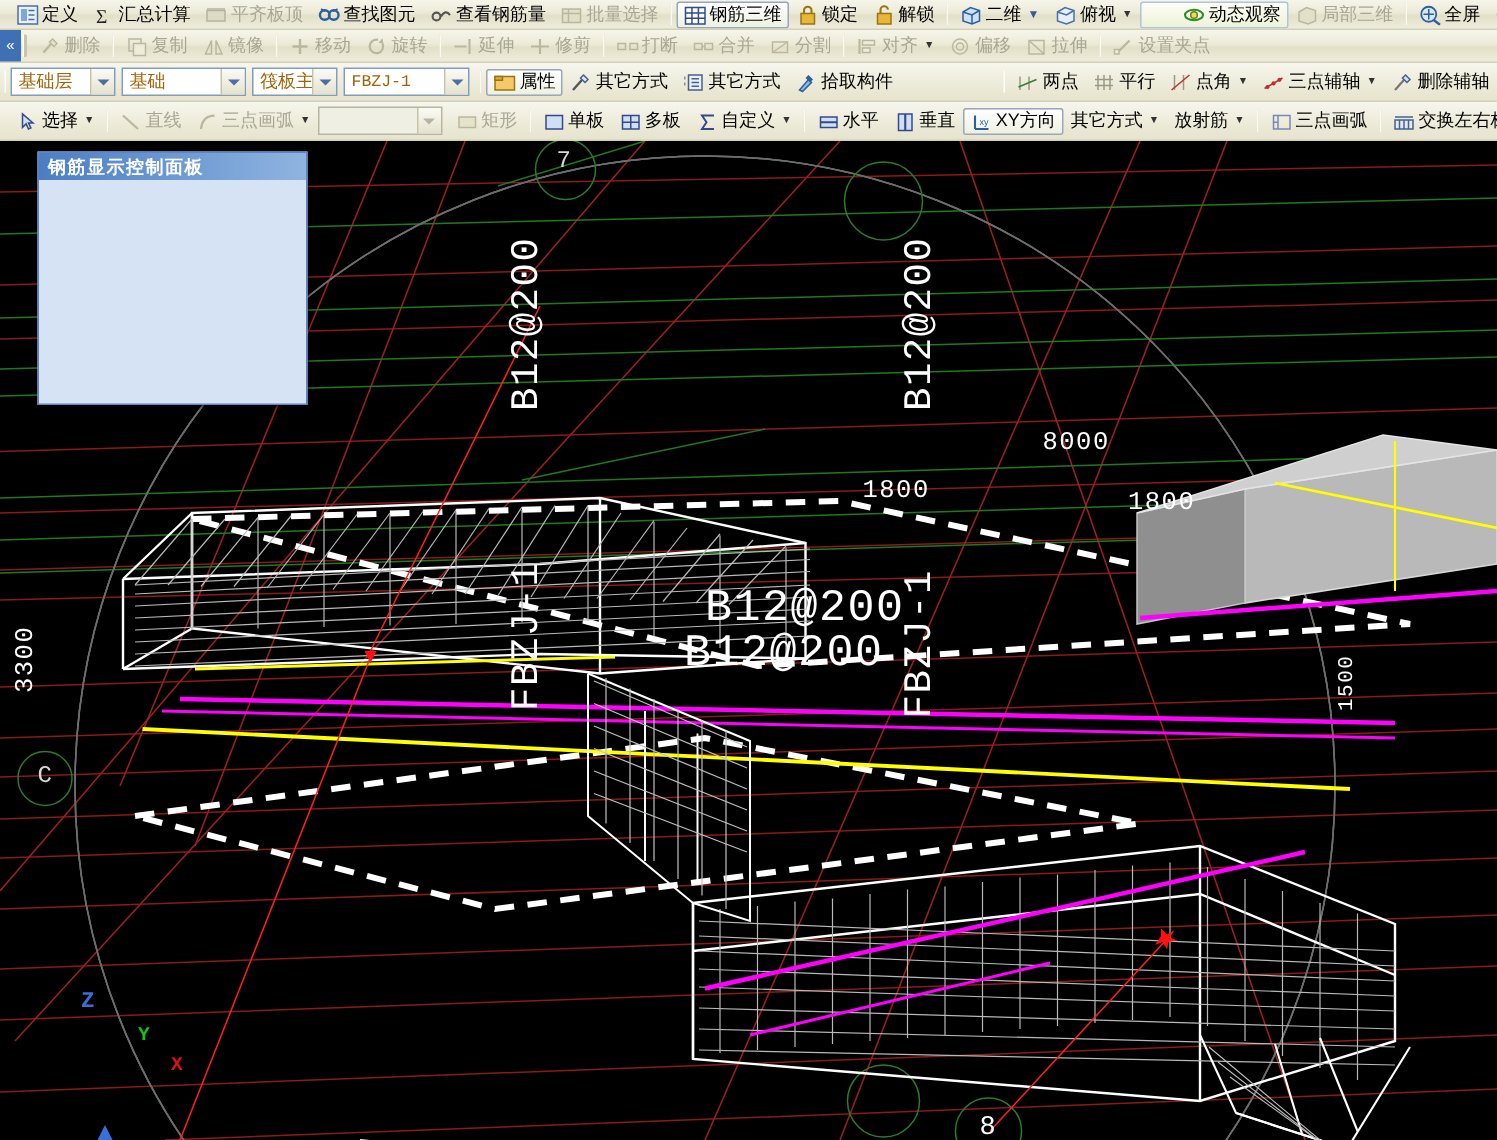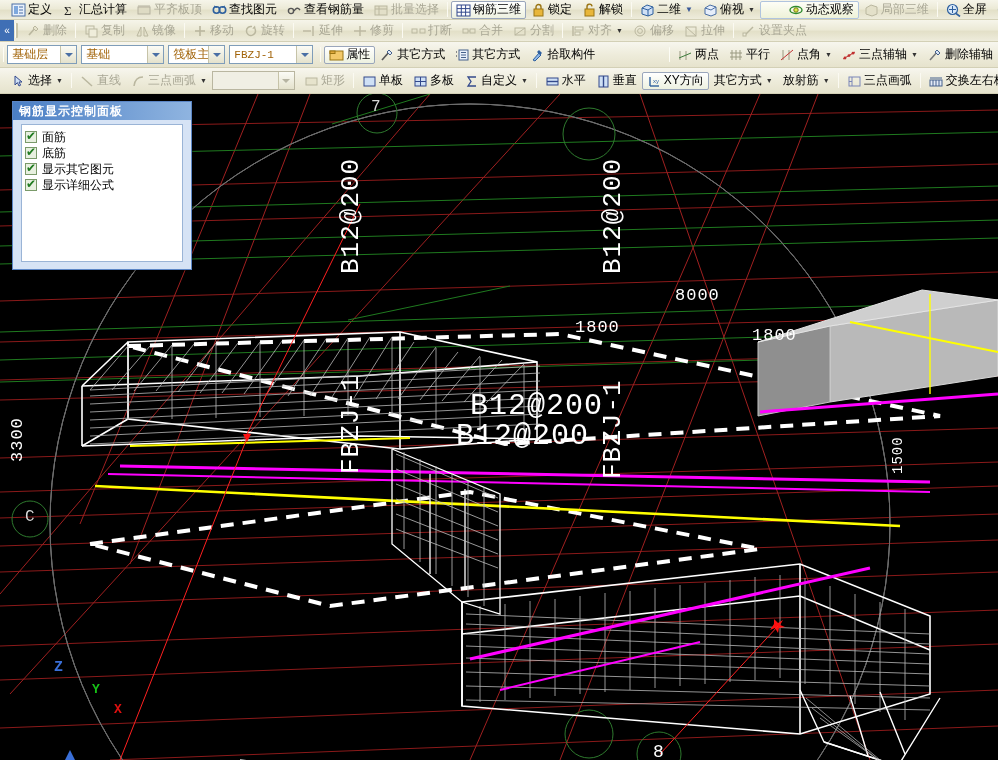--- a/index.html
+++ b/index.html
@@ -99,21 +99,21 @@
 
   
   .leftnub {
     width: 14px; height: 22px; background: #3f6fb5;
     display: flex; align-items: center; justify-content: center;
     color: #fff; font-size: 10px; flex: 0 0 auto;
   }
 
   
   #rebar-panel {
-    position: absolute; left: 12px; top: 101px;
+    position: absolute; left: 25px; top: 101px;
     width: 180px; height: 169px;
     background: #d6e3f5;
     border: 1px solid #5b86c6;
     box-shadow: 1px 1px 2px rgba(0,0,0,.5);
   }
   #rebar-panel .rp-title {
     height: 18px; line-height: 18px; padding-left: 6px;
     font-size: 12px; font-weight: bold; color: #fff;
     background: linear-gradient(to right,#4a7ec4,#8fb4e0);
     letter-spacing: 1px;
@@ -937,21 +937,21 @@
           <path d="M124 723 l-11 -5 l1 9z" fill="#e01010"></path>
           <line x1="70" y1="712" x2="88" y2="690" stroke="#17c217" stroke-width="3"></line>
           <path d="M92 686 l-9 2 l4 7z" fill="#17c217"></path>
           <line x1="60" y1="696" x2="998" y2="676" stroke="#ffffff" stroke-width="1.4"></line>
           <line x1="240" y1="666" x2="930" y2="740" stroke="#ffffff" stroke-width="1.4"></line>
         </g>
 
       </g>
     </svg>
 
-    <div class="vlabel" style="left:675px; top:192px;font-family:Liberation Mono, monospace;">8000</div>
+    <div class="vlabel" style="left:695px; top:192px;font-family:Liberation Mono, monospace;">8000</div>
     <div class="vlabel" style="left:575px; top:224px;">1800</div>
     <div class="vlabel" style="left:752px; top:232px;">1800</div>
     <div class="vlabel" style="left:8px; top:368px; transform:rotate(-90deg); transform-origin:left top;">3300</div>
     <div class="vlabel" style="left:890px; top:380px; font-size:14px; transform:rotate(-90deg); transform-origin:left top;">1500</div>
 
     <div class="vlabel" style="left:336px; top:180px; font-size:26px; transform:rotate(-90deg); transform-origin:left top;">B12@200</div>
     <div class="vlabel" style="left:336px; top:380px; font-size:26px; transform:rotate(-90deg); transform-origin:left top;">FBZJ-1</div>
     <div class="vlabel" style="left:598px; top:180px; font-size:26px; transform:rotate(-90deg); transform-origin:left top;">B12@200</div>
     <div class="vlabel" style="left:598px; top:385px; font-size:26px; transform:rotate(-90deg); transform-origin:left top;">FBZJ-1</div>
     <div class="vlabel" style="left:470px; top:295px; font-size:30px;">B12@200</div>
@@ -960,34 +960,16 @@
     <div class="vlabel" style="left:371px; top:4px; color:#d8d8d8; font-size:16px;">7</div>
     <div class="vlabel" style="left:25px; top:414px; color:#d8d8d8; font-size:16px;">C</div>
     <div class="vlabel" style="left:653px; top:648px; color:#ffffff; font-size:18px;">8</div>
 
     <div class="vlabel" style="left:54px; top:565px; color:#3a6fd8; font-size:15px; font-weight:bold;">Z</div>
     <div class="vlabel" style="left:92px; top:588px; color:#17c217; font-size:13px; font-weight:bold;">Y</div>
     <div class="vlabel" style="left:114px; top:608px; color:#e01010; font-size:13px; font-weight:bold;">X</div>
 
     <div id="rebar-panel" style="top:7px;">
       <div class="rp-title">钢筋显示控制面板</div>
-      <div class="rp-body">
-        <div class="rp-row">
-          <span class="cbx"></span>
-          <span>面筋</span>
-        </div>
-        <div class="rp-row">
-          <span class="cbx"></span>
-          <span>底筋</span>
-        </div>
-        <div class="rp-row">
-          <span class="cbx"></span>
-          <span>显示其它图元</span>
-        </div>
-        <div class="rp-row">
-          <span class="cbx"></span>
-          <span>显示详细公式</span>
-        </div>
-      </div>
     </div>
 
   </div>
 </div>
 
 </body></html>

